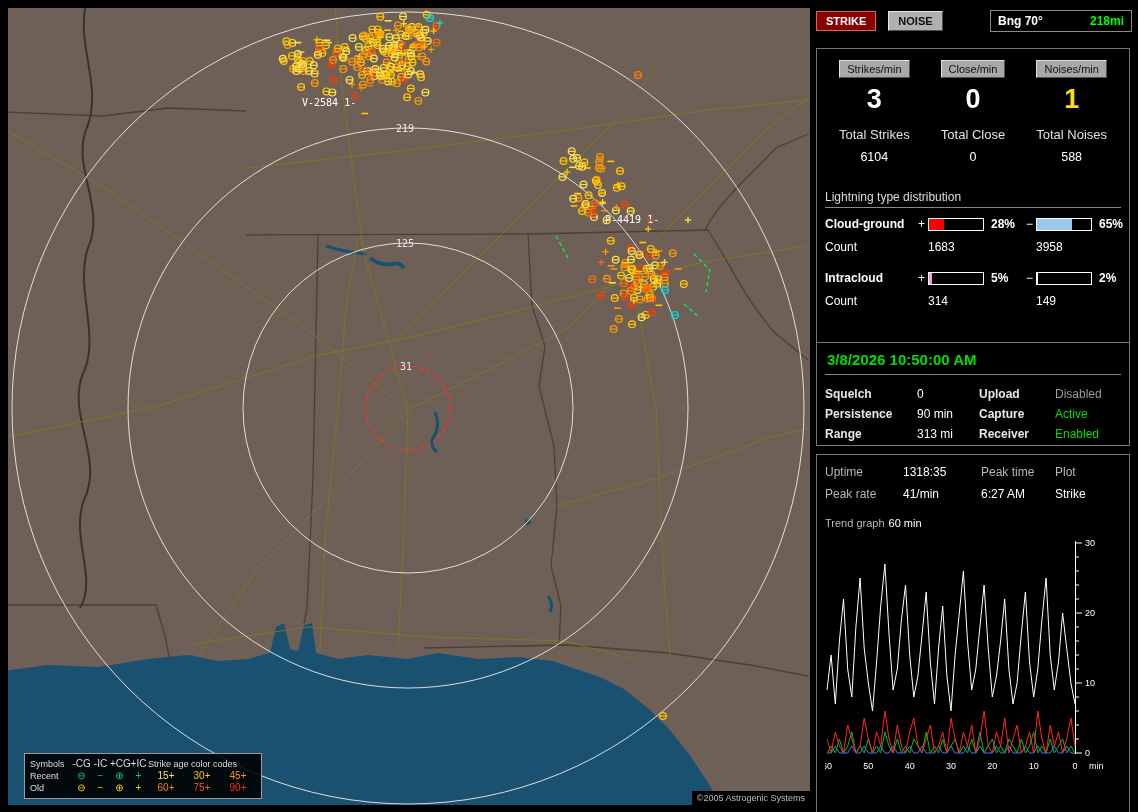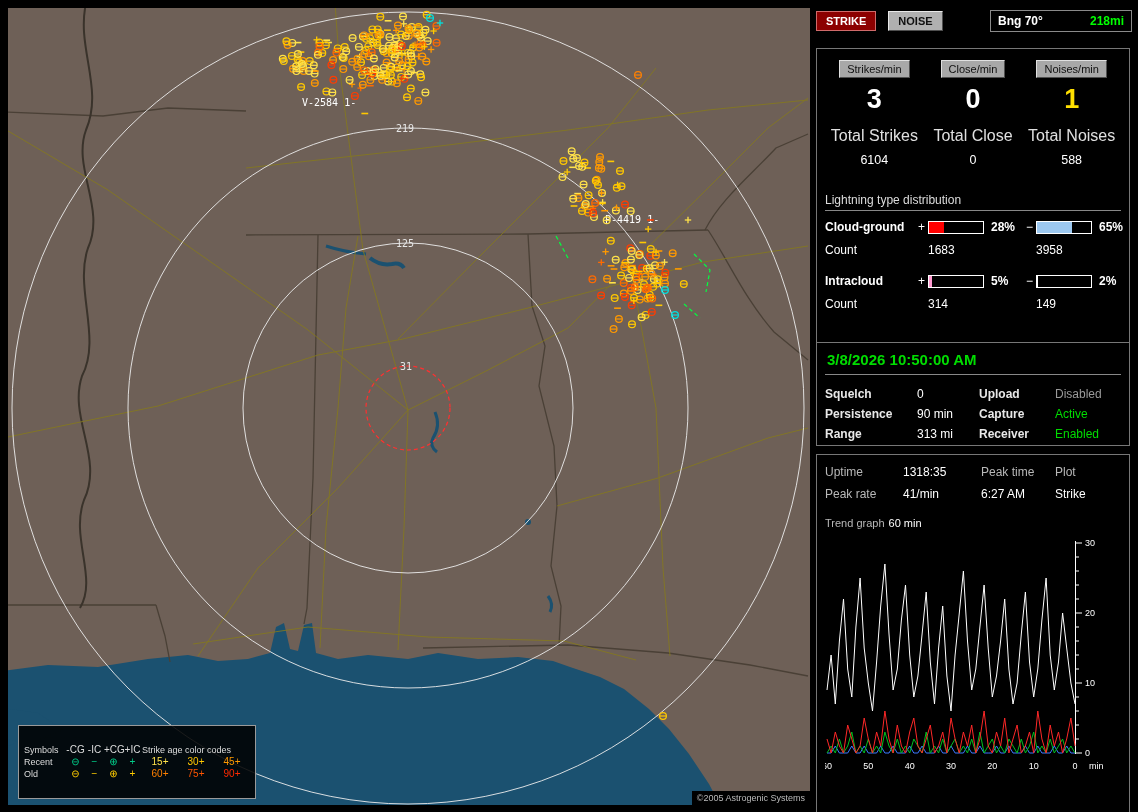--- a/index.html
+++ b/index.html
@@ -4,22 +4,22 @@
 <style>
   html,body{margin:0;padding:0;background:#000;}
   body{width:1138px;height:812px;position:relative;overflow:hidden;
        font-family:"Liberation Sans",sans-serif;-webkit-font-smoothing:none;}
 
   
   #map{position:absolute;left:8px;top:8px;width:802px;height:797px;overflow:hidden;background:#6e6057;}
   #map svg{display:block;}
   .maplabel{font-family:"DejaVu Sans Mono",monospace;}
 
-  #legend{position:absolute;left:10px;bottom:6px;background:rgba(0,0,0,.88);
-          border:1px solid #9a9a9a;padding:18px 5px;font-size:9px;color:#ddd;line-height:12px;}
+  #legend{position:absolute;left:16px;bottom:6px;background:rgba(0,0,0,.88);
+          border:1px solid #9a9a9a;padding:4px 5px;font-size:9px;color:#ddd;line-height:12px;}
   .lg-row{display:grid;grid-template-columns:42px 19px 19px 19px 19px 36px 36px 36px;align-items:center;height:12px;}
   .lg-age-head{grid-column:6/9;white-space:nowrap;}
   .lg-sym{text-align:center;font-size:10px;}
   #copyright{position:absolute;right:0;bottom:0;background:#000;color:#bbb;font-size:9px;padding:2px 5px;}
 
   
   #panel{position:absolute;left:816px;top:8px;width:316px;height:798px;color:#fff;}
   .topstrip{display:flex;align-items:center;gap:12px;height:26px;}
   .btn-strike{background:#8c0000;color:#fff;font-weight:bold;font-size:11px;padding:3px 9px;border:1px solid #cf6a6a;cursor:default;}
   .btn-noise{background:#b0b0b0;color:#111;font-weight:bold;font-size:11px;padding:3px 9px;
@@ -30,21 +30,21 @@
 
   .box{position:absolute;left:0;width:314px;border:1px solid #777;background:#000;box-sizing:border-box;}
   #box-rates{top:40px;height:344px;padding:10px 8px;}
   #box-time {top:334px;height:104px;padding:6px 8px;}
   #box-stats{top:446px;height:396px;padding:6px 8px;}
 
   .r3{display:grid;grid-template-columns:1fr 1fr 1fr;text-align:center;}
   .rate-btn{display:inline-block;background:#a8a8a8;color:#111;font-size:11px;padding:2px 7px;
             border-top:1px solid #e0e0e0;border-left:1px solid #e0e0e0;border-right:1px solid #505050;border-bottom:1px solid #505050;}
   .big-num{font-size:27px;font-weight:bold;margin-top:6px;}
-  .total-label{font-size:16px;color:#e0e0e0;margin-top:12px;}
+  .total-label{font-size:13px;color:#e0e0e0;margin-top:12px;}
   .total-value{font-size:12.5px;color:#fff;margin-top:8px;}
 
   .dist-head{margin-top:26px;font-size:12px;color:#ddd;padding-bottom:3px;border-bottom:1px solid #888;margin-bottom:4px;}
   .dist-row{display:grid;grid-template-columns:90px 13px 58px 37px 13px 58px 27px;align-items:center;height:24px;font-size:12px;}
   .dist-label{font-weight:bold;}
   .sign{text-align:center;}
   .bar{width:54px;height:11px;border:1px solid #fff;background:#000;}
   .bar>div{height:100%;}
   .pct{font-weight:bold;padding-left:5px;}
   .count-row{display:grid;grid-template-columns:90px 13px 58px 37px 13px 58px 27px;align-items:center;height:22px;font-size:12px;}

